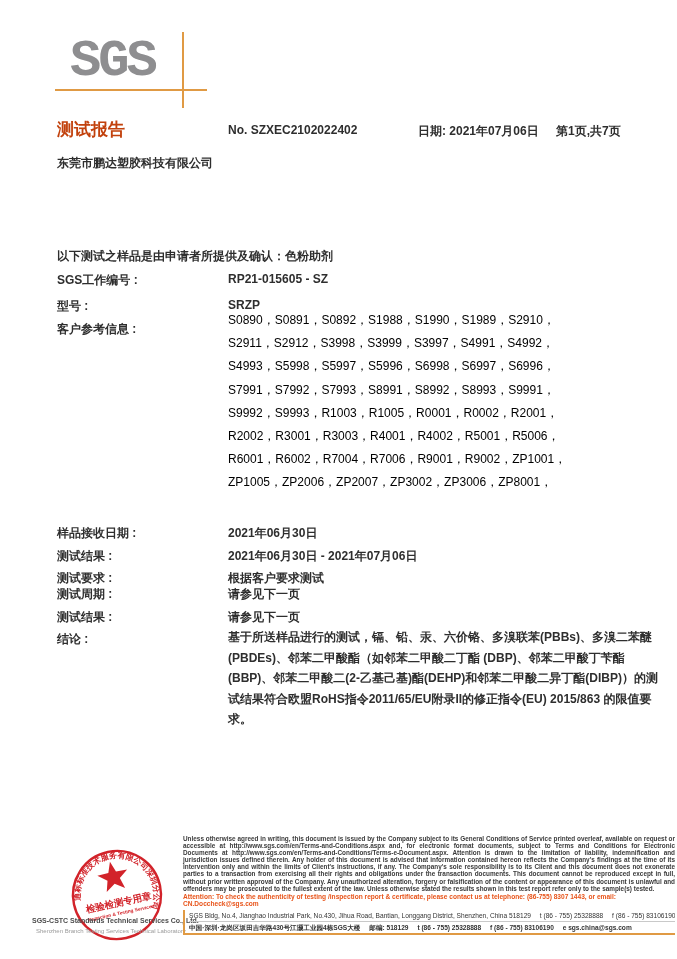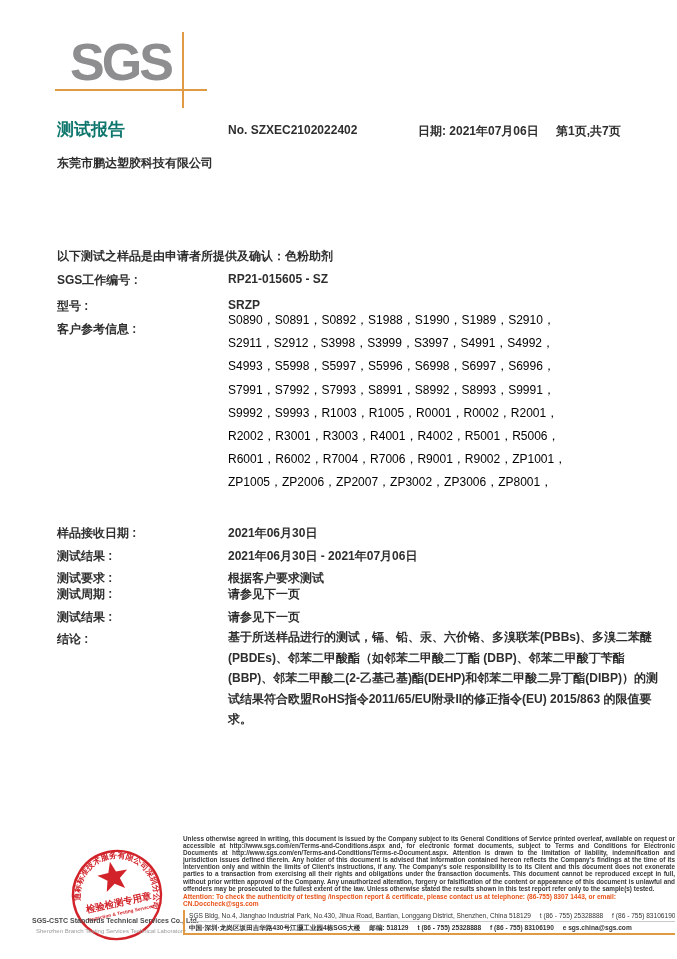--- a/index.html
+++ b/index.html
@@ -2,25 +2,25 @@
 <html><head>
 <meta charset="utf-8">
 <style>
   html,body{margin:0;padding:0;background:#ffffff;}
   .page{
     position:relative;width:677px;height:959px;background:#ffffff;overflow:hidden;
     font-family:"Liberation Sans","DejaVu Sans",sans-serif;color:#2e2e2e;
   }
   
   .logo-text{position:absolute;left:70px;top:36px;font-size:52px;line-height:52px;font-weight:bold;
-    color:#8e8e90;letter-spacing:-3px;font-family:Liberation Sans, sans-serif;}
+    color:#8e8e90;letter-spacing:-3px;font-family:Liberation Mono, monospace;}
   .logo-hline{position:absolute;left:55px;top:89px;width:152px;height:2px;background:#e09a44;}
   .logo-vline{position:absolute;left:182px;top:32px;width:2px;height:76px;background:#e09a44;}
   
-  .doc-title{position:absolute;left:57px;top:118px;font-size:17px;font-weight:700;color:#0f766e;}
+  .doc-title{position:absolute;left:57px;top:118px;font-size:17px;font-weight:700;color:#c2410c;}
   .report-no{position:absolute;left:228px;top:123px;font-size:12px;font-weight:600;}
   .report-date{position:absolute;left:418px;top:123px;font-size:12px;font-weight:600;}
   .report-pages{position:absolute;left:556px;top:123px;font-size:12px;font-weight:600;}
   .company{position:absolute;left:57px;top:155px;font-size:12px;font-weight:600;}
   .address{position:absolute;left:57px;top:180px;font-size:12px;font-weight:600;}
   .intro{position:absolute;left:57px;top:248px;font-size:12px;font-weight:600;}
   
   .flabel{position:absolute;left:57px;font-size:12px;font-weight:600;}
   .fvalue{position:absolute;left:228px;font-size:12px;font-weight:600;}
   .codes{position:absolute;left:228px;top:309px;font-size:12px;font-weight:400;line-height:23.2px;color:#000000;}

